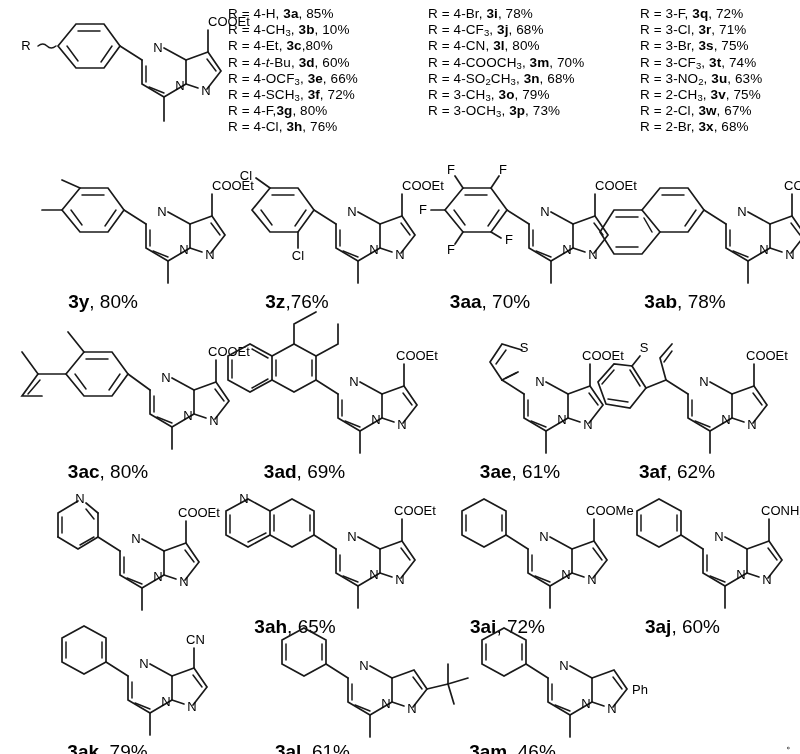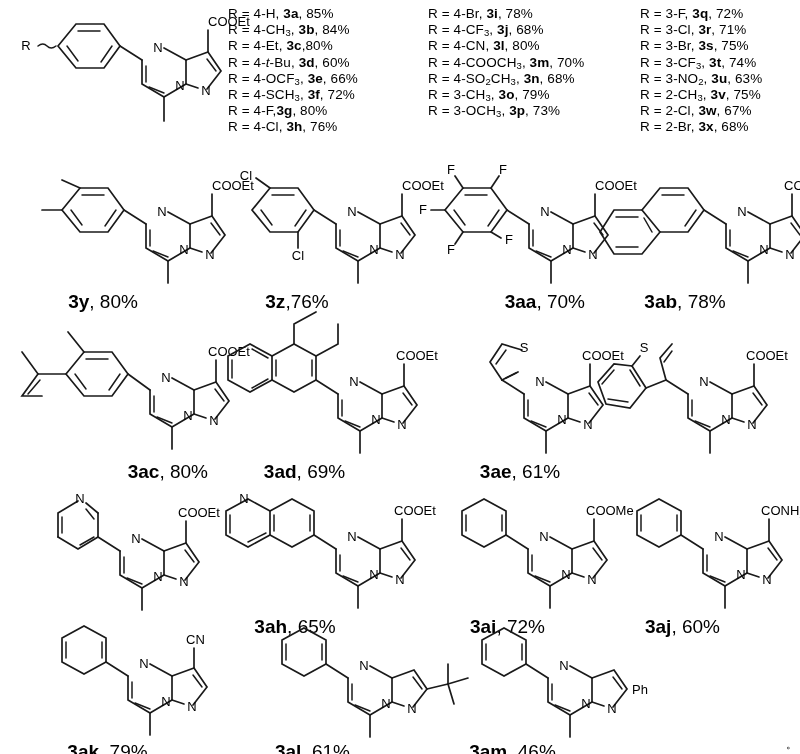--- a/index.html
+++ b/index.html
@@ -89,21 +89,21 @@
         <text x="198" y="91" text-anchor="middle">N</text>
       </g>
 
       <path class="bond" d="M200 48 L200 26"></path>
       <text x="200" y="22" text-anchor="start">COOEt</text>
     </svg>
   </div>
 
   <div class="rlist" style="left:228px;top:6px;">
     <div class="row"><span>R = 4-H, </span><b>3a</b><span>, 85%</span></div>
-    <div class="row"><span>R = 4-CH</span><sub>3</sub><span>, </span><b>3b</b><span>, 84%</span></div>
+    <div class="row"><span>R = 4-CH</span><sub>3</sub><span>, </span><b>3b</b><span>, 10%</span></div>
     <div class="row"><span>R = 4-Et, </span><b>3c</b><span>,80%</span></div>
     <div class="row"><span>R = 4-</span><i>t</i><span>-Bu, </span><b>3d</b><span>, 60%</span></div>
     <div class="row"><span>R = 4-OCF</span><sub>3</sub><span>, </span><b>3e</b><span>, 66%</span></div>
     <div class="row"><span>R = 4-SCH</span><sub>3</sub><span>, </span><b>3f</b><span>, 72%</span></div>
     <div class="row"><span>R = 4-F,</span><b>3g</b><span>, 80%</span></div>
     <div class="row"><span>R = 4-Cl, </span><b>3h</b><span>, 76%</span></div>
   </div>
 
   <div class="rlist" style="left:428px;top:6px;">
     <div class="row"><span>R = 4-Br, </span><b>3i</b><span>, 78%</span></div>
@@ -225,21 +225,21 @@
       <g>
         <path class="bond" d="M168 54 L190 46 L203 65 L189 83"></path>
         <path class="bond" d="M168 78 L180 82"></path>
         <path class="bond2" d="M189 53 L198 65"></path>
         <text x="162" y="84" text-anchor="middle">N</text>
         <text x="188" y="89" text-anchor="middle">N</text>
       </g>
       <path class="bond" d="M190 46 L190 24"></path>
       <text x="190" y="20" text-anchor="start">COOEt</text>
     </svg>
-    <div class="label" style="width:190px;margin-left:-10px;text-align:right;"><b>3aa</b><span>, 70%</span></div>
+    <div class="label" style="width:190px;margin-left:-10px;"><b>3aa</b><span>, 70%</span></div>
   </div>
 
   <div class="cell" style="left:600px;top:170px;">
     <svg width="185" height="120" viewBox="0 0 185 120">
       <g>
         <path class="bond" d="M42 40 L60 18 L88 18 L104 40 L88 62 L60 62 Z"></path>
         <path class="bond2" d="M62 25 L84 25"></path>
         <path class="bond2" d="M96 40 L85 56"></path>
         <path class="bond" d="M42 40 L14 40 L0 62 L14 84 L42 84 L60 62"></path>
         <path class="bond2" d="M16 47 L38 47"></path>
@@ -294,21 +294,21 @@
       <g>
         <path class="bond" d="M186 50 L208 42 L221 61 L207 79"></path>
         <path class="bond" d="M186 74 L198 78"></path>
         <path class="bond2" d="M207 49 L216 61"></path>
         <text x="180" y="80" text-anchor="middle">N</text>
         <text x="206" y="85" text-anchor="middle">N</text>
       </g>
       <path class="bond" d="M208 42 L208 20"></path>
       <text x="200" y="16" text-anchor="start">COOEt</text>
     </svg>
-    <div class="label" style="width:200px;margin-left:0px;text-align:right;"><b>3ac</b><span>, 80%</span></div>
+    <div class="label" style="width:200px;margin-left:0px;"><b>3ac</b><span>, 80%</span></div>
   </div>
 
   <div class="cell" style="left:212px;top:340px;">
     <svg width="195" height="120" viewBox="0 0 195 120">
       <g>
 
         <path class="bond" d="M60 40 L60 16 L82 4 L104 16 L104 40 L82 52 Z"></path>
         <path class="bond2" d="M64 20 L64 36"></path>
         <path class="bond2" d="M100 20 L100 36"></path>
 
@@ -401,20 +401,21 @@
       <g>
         <path class="bond" d="M130 54 L152 46 L165 65 L151 83"></path>
         <path class="bond" d="M130 78 L142 82"></path>
         <path class="bond2" d="M151 53 L160 65"></path>
         <text x="124" y="84" text-anchor="middle">N</text>
         <text x="150" y="89" text-anchor="middle">N</text>
       </g>
       <path class="bond" d="M152 46 L152 24"></path>
       <text x="144" y="20" text-anchor="start">COOEt</text>
     </svg>
+    <div class="label" style="width:190px;margin-left:-20px;"><b>3af</b><span>, 62%</span></div>
   </div>
 
   <div class="cell" style="left:20px;top:495px;">
     <svg width="180" height="120" viewBox="0 0 180 120">
       <g>
         <path class="bond" d="M38 42 L38 18 L58 6"></path>
         <path class="bond" d="M38 42 L58 54 L78 42 L78 18"></path>
         <path class="bond" d="M66 8 L78 18"></path>
         <path class="bond2" d="M42 22 L42 38"></path>
         <path class="bond2" d="M60 50 L74 42"></path>

